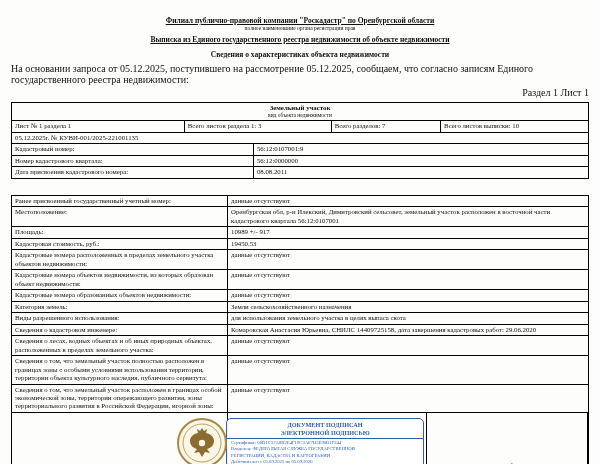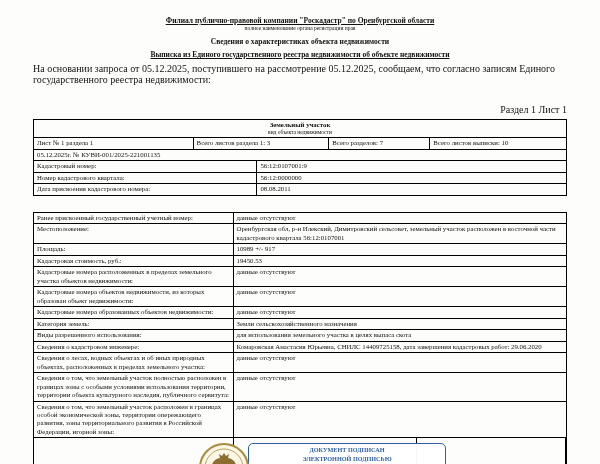--- a/index.html
+++ b/index.html
@@ -1,29 +1,29 @@
 <!DOCTYPE html>
 <html><head>
 <meta charset="utf-8">
 <style>
   html,body{margin:0;padding:0;}
   body{width:600px;height:464px;background:#f2f2ef;overflow:hidden;}
   .page{
     width:600px;height:464px;background:#fdfdfb;
-    padding:16px 33px 6px;box-sizing:border-box;
+    padding:16px 11px 6px;box-sizing:border-box;
     font-family:"Liberation Serif",serif;color:#111;
   }
   .c{text-align:center}
   .r{text-align:right}
   .b{font-weight:bold}
   .u{text-decoration:underline}
   .fs8{font-size:7.5px}
   .fs7{font-size:10px}
   .fs5{font-size:5.5px}
-  .mt2{margin-top:19px}
+  .mt2{margin-top:2px}
   .mt4{margin-top:4px}
   .mt6{margin-top:6px}
 
   .tbl{border:1px solid #000;border-bottom:none;font-size:6.8px;line-height:1.25;margin-top:4px;}
   .trow{display:flex;border-bottom:1px solid #000;align-items:stretch;}
   .cell{padding:1px 3px;border-right:1px solid #000;box-sizing:border-box;overflow:hidden;}
   .cell:last-child{border-right:none;}
   .w100{width:100%;}
   .s1{width:30%}.s2{width:25.5%}.s3{width:19%}.s4{width:25.5%}
   .tl{width:42%}.tv{width:58%}
@@ -45,22 +45,22 @@
   .emblem{position:absolute;left:164px;top:4px;z-index:3;}
 </style>
 </head>
 <body>
 
 <div class="page">
 
   <div>
     <div class="c b u fs8">Филиал публично-правовой компании "Роскадастр" по Оренбургской области</div>
     <div class="c fs5">полное наименование органа регистрации прав</div>
+    <div class="c b u fs8 mt4">Выписка из Единого государственного реестра недвижимости об объекте недвижимости</div>
     <div class="c b fs8 mt6">Сведения о характеристиках объекта недвижимости</div>
-    <div class="c b u fs8 mt4">Выписка из Единого государственного реестра недвижимости об объекте недвижимости</div>
     <div class="fs7 mt4">На  основании запроса от 05.12.2025, поступившего на рассмотрение 05.12.2025, сообщаем, что согласно записям Единого государственного реестра недвижимости:</div>
     <div class="r fs7 mt2">Раздел 1  Лист 1</div>
   </div>
 
   <div class="tbl">
     <div class="trow">
       <div class="cell w100 c">
         <div class="b">Земельный участок</div>
         <div class="fs5">вид объекта недвижимости</div>
       </div>

